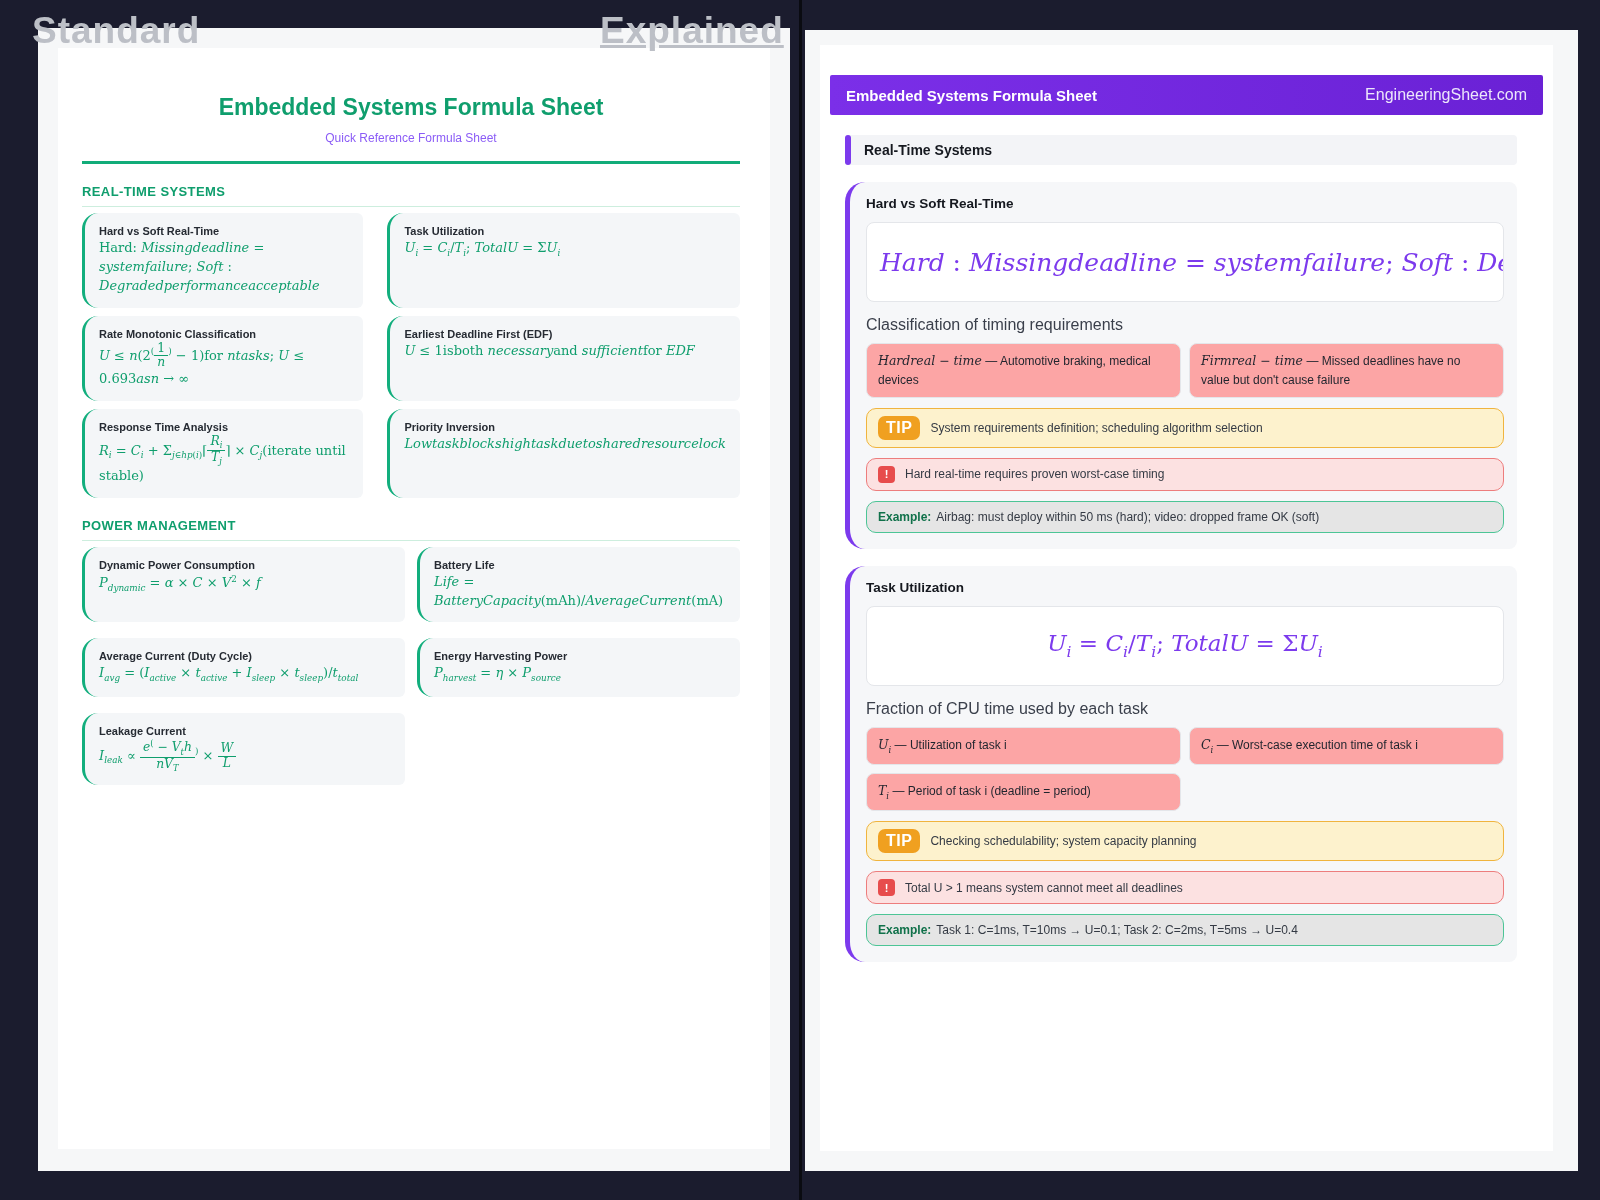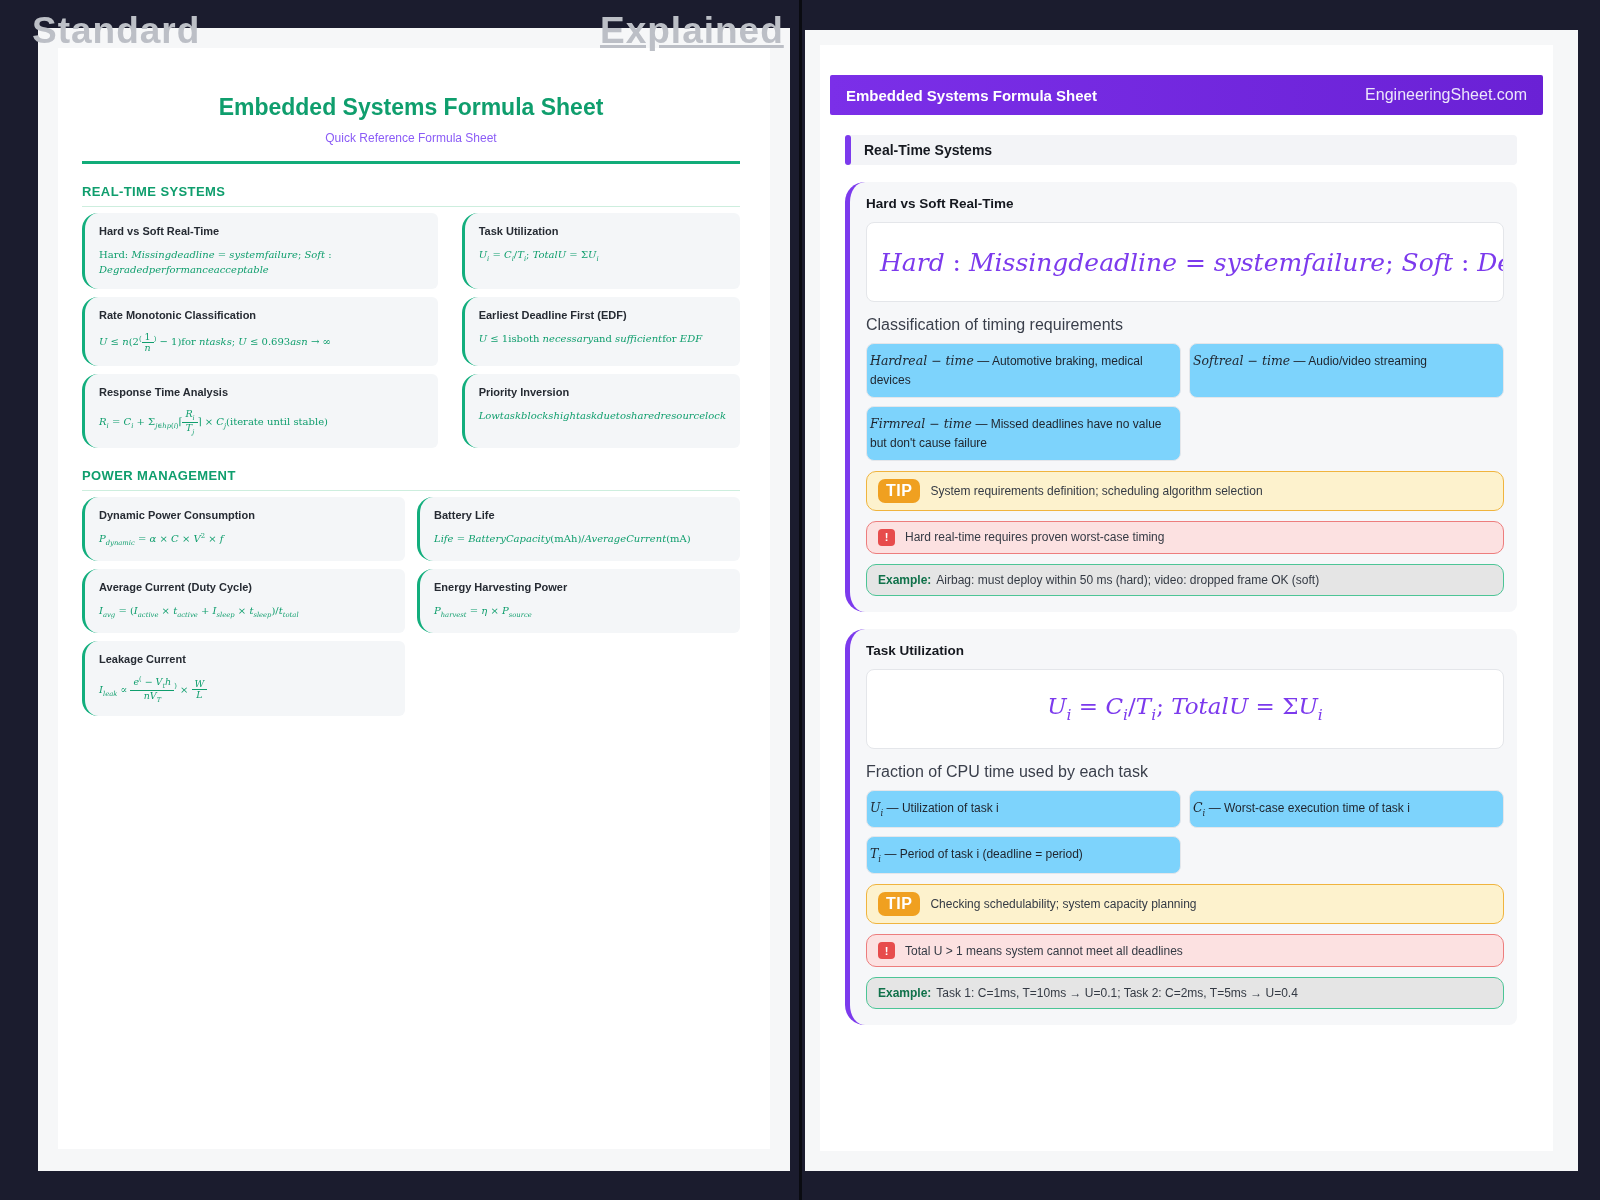--- a/index.html
+++ b/index.html
@@ -26,28 +26,28 @@
   }
   .std-title{text-align:center;font-size:23px;font-weight:bold;color:#0f9e6d;margin:0;}
   .std-subtitle{text-align:center;font-size:12px;color:#8b5cf6;margin-top:10px;}
   .std-divider{height:3px;background:#12ac79;margin-top:16px;}
   .std-section-heading{
     font-size:13px;font-weight:bold;color:#0f9e6d;letter-spacing:.4px;
     margin-top:20px;padding-bottom:7px;border-bottom:1px solid #cdeede;
   }
   .card-grid{display:grid;margin-top:6px;}
   .grid-rt{grid-template-columns:1.5fr 1fr;gap:8px 24px;}
-  .grid-pm{grid-template-columns:1fr 1fr;gap:8px 12px;}
+  .grid-pm{grid-template-columns:1fr 1fr;gap:16px 12px;}
   .lcard{
     background:#f4f6f8;border-left:3px solid #12ae7d;
     border-radius:16px 6px 6px 16px;
     padding:12px 14px;min-height:47px;box-sizing:border-box;
   }
   .lcard-title{font-size:11px;font-weight:bold;color:#262b33;}
-  .lcard-formula{margin-top:11px;font-size:10px;color:#0f9e6d;line-height:1.45;}
+  .lcard-formula{margin-top:2px;font-size:13px;color:#0f9e6d;line-height:1.45;}
 
   
   .math{font-family:"DejaVu Serif",serif;}
   .math i{font-style:italic;}
   .math sub{font-size:.68em;}
   .math sup{font-size:.68em;}
   .frac{display:inline-block;vertical-align:middle;text-align:center;line-height:1.1;font-size:.95em;}
   .frac .fn{display:block;border-bottom:1px solid currentColor;padding:0 3px;}
   .frac .fd{display:block;padding:0 3px;}
 
@@ -82,22 +82,22 @@
     display:flex;align-items:center;overflow:hidden;
   }
   .formula-left{justify-content:flex-start;padding-left:13px;}
   .formula-center{justify-content:center;}
   .big-formula{color:#7c3aed;white-space:nowrap;}
   .fsize-1{font-size:25px;}
   .fsize-2{font-size:23px;}
   .topic-desc{margin-top:14px;font-size:16px;color:#3a3f4b;}
   .params{display:grid;grid-template-columns:1fr 1fr;gap:8px;margin-top:9px;}
   .param{
-    background:#7dd3fc;border:1px solid #e4e6ea;border-radius:8px;
-    padding:8px 3px;font-size:12px;color:#1f242d;line-height:1.5;
+    background:#fca5a5;border:1px solid #e4e6ea;border-radius:8px;
+    padding:8px 11px;font-size:12px;color:#1f242d;line-height:1.5;
   }
   .param-term{font-size:12.5px;color:#1f242d;}
   .callout{
     margin-top:10px;border-radius:10px;padding:7px 11px;min-height:16px;
     display:flex;align-items:center;gap:10px;font-size:12px;color:#343a44;
   }
   .callout-tip{background:#fdf2cd;border:1.5px solid #f0b43e;}
   .tip-badge{
     background:#f0a020;color:#ffffff;font-size:16px;font-weight:bold;letter-spacing:.5px;
     padding:3px 8px;border-radius:7px;flex-shrink:0;
@@ -195,24 +195,20 @@
       <div class="formula-box formula-left">
         <div class="big-formula math fsize-1"><i>Hard</i> : <i>Missingdeadline</i> = <i>systemfailure</i>; <i>Soft</i> : <i>Degradedperformanceacceptable</i></div>
       </div>
       <div class="topic-desc">Classification of timing requirements</div>
       <div class="params">
         <div class="param">
           <span class="param-term math"><i>Hardreal</i> − <i>time</i></span>
           <span class="param-desc">— Automotive braking, medical devices</span>
         </div>
         <div class="param">
-          <span class="param-term math"><i>Softreal</i> − <i>time</i></span>
-          <span class="param-desc">— Audio/video streaming</span>
-        </div>
-        <div class="param">
           <span class="param-term math"><i>Firmreal</i> − <i>time</i></span>
           <span class="param-desc">— Missed deadlines have no value but don't cause failure</span>
         </div>
       </div>
       <div class="callout callout-tip">
         <span class="tip-badge">TIP</span>
         <span class="callout-text">System requirements definition; scheduling algorithm selection</span>
       </div>
       <div class="callout callout-warn">
         <span class="warn-icon">!</span>

